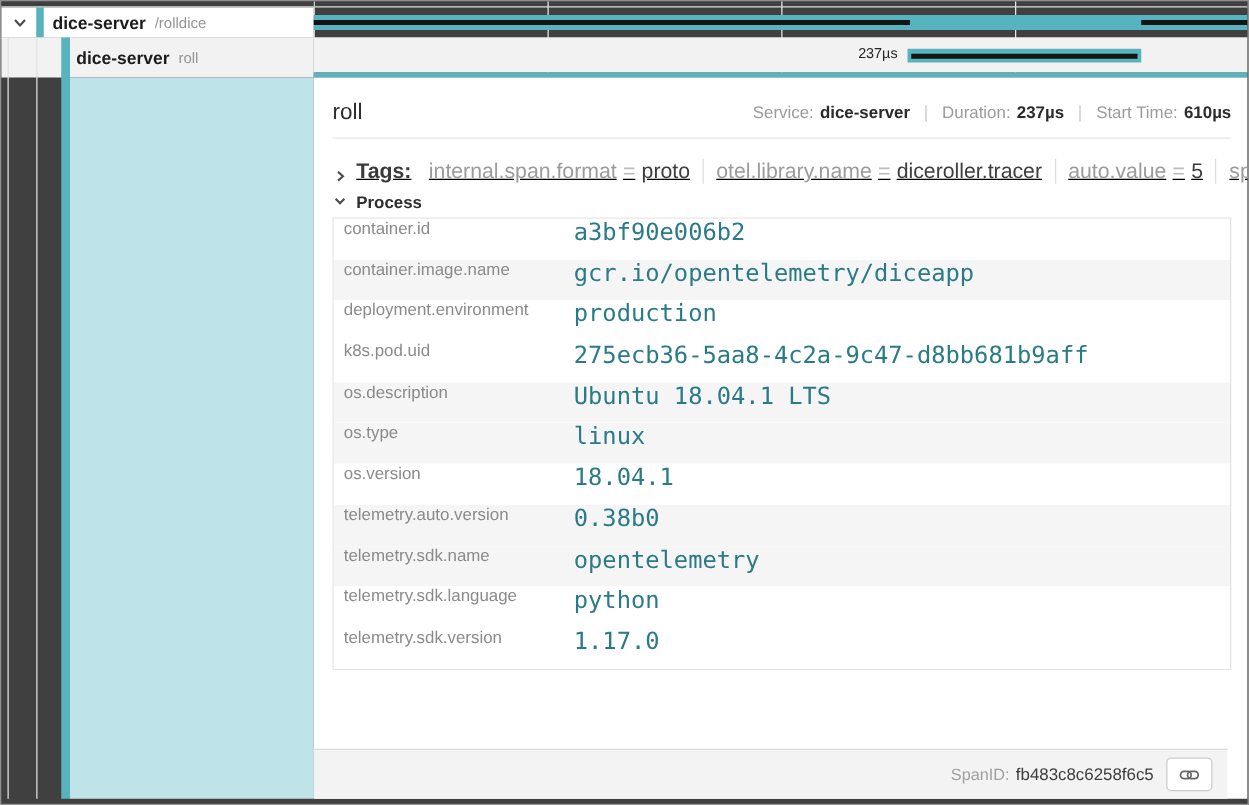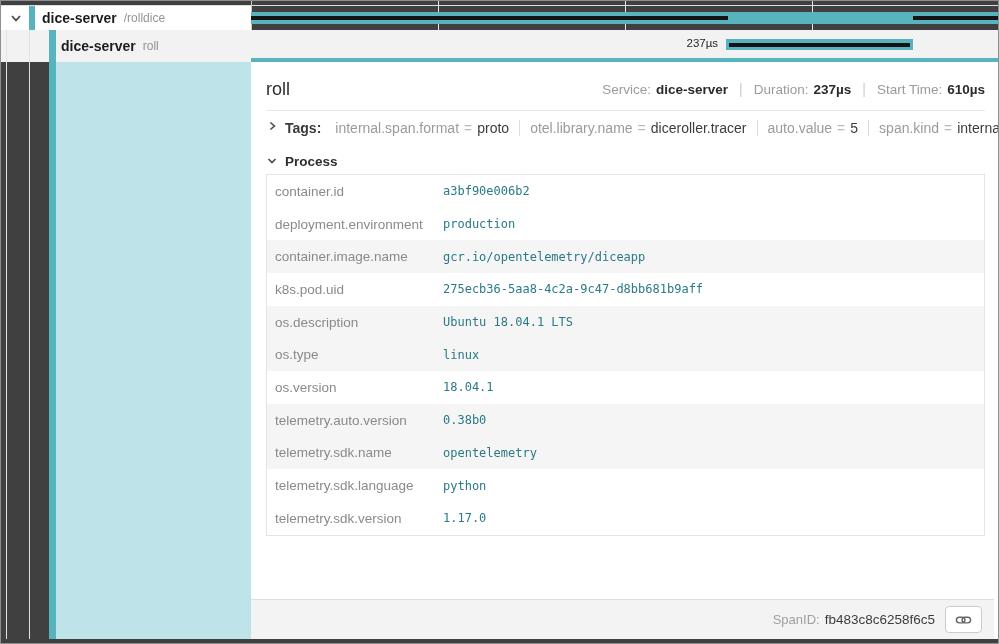--- a/index.html
+++ b/index.html
@@ -46,38 +46,38 @@
   
   .detail-panel { position:absolute; left:250px; top:61px; width:747px; height:577px; background:#fff; z-index:2; }
   .dp-header { position:absolute; left:15px; right:13px; top:14px; height:26px; display:flex; align-items:center; }
   .dp-title { font-size:18px; color:#2e2e2e; }
   .dp-meta { margin-left:auto; font-size:13.5px; color:#9b9b9b; display:flex; align-items:center; white-space:nowrap; }
   .dp-meta b { color:#2b2b2b; margin-left:5px; }
   .dp-meta .pipe { color:#ccc; margin:0 11px; font-size:14px; }
   .dp-divider { position:absolute; left:15px; right:13px; top:48px; height:1px; background:#e8e8e8; }
 
   .tags-row { position:absolute; left:15px; right:13px; top:58px; height:27px;
-              display:flex; align-items:flex-start; font-size:14px; cursor:pointer; white-space:nowrap; }
+              display:flex; align-items:flex-end; font-size:17px; cursor:pointer; white-space:nowrap;text-decoration:underline; }
   .tags-label { font-weight:bold; color:#3a3a3a; margin:0 4px 0 7px; }
   .tag-item { display:flex; align-items:center; padding:0 10px; }
   .tag-item:not(:last-child) { border-right:1px solid #ddd; }
   .tag-key { color:#9b9b9b; }
   .tag-eq { color:#bbb; margin:0 5px; }
   .tag-val { color:#3d3d3d; }
 
   .proc-header { position:absolute; left:15px; top:90px; height:18px; display:flex; align-items:center; cursor:pointer; }
   .proc-label { font-weight:bold; font-size:13.5px; color:#2e2e2e; margin-left:7px; }
 
   .kv-table { position:absolute; left:15px; top:112px; width:719px; border:1px solid #e3e3e3; background:#fff; }
-  .kv-row { display:flex; align-items:center; height:32.7px; background:#fff; }
+  .kv-row { display:flex; height:32.7px; background:#fff;gap:16px; }
   .kv-row.alt { background:#f5f5f5; }
   .kv-key { flex:none; width:176px; padding-left:8px; font-size:13.5px; color:#8a8a8a; }
-  .kv-val { font-family:"DejaVu Sans Mono", monospace; font-size:12px; color:var(--value-teal); white-space:nowrap; }
-
-  .dp-footer { position:absolute; left:0; right:4px; bottom:0; height:40px; background:#f3f3f3;
+  .kv-val { font-family:"DejaVu Sans Mono", monospace; font-size:19px; color:var(--value-teal); white-space:nowrap; }
+
+  .dp-footer { position:absolute; left:0; right:16px; bottom:0; height:40px; background:#f3f3f3;
                border-top:1px solid #ddd; display:flex; align-items:center; justify-content:flex-end;
                padding-right:12px; }
   .spanid-label { font-size:13px; color:#a0a0a0; }
   .spanid-value { font-size:13.5px; color:#3d3d3d; margin-left:5px; }
   .link-btn { margin-left:10px; width:37px; height:27px; border:1px solid #ccc; border-radius:4px;
               background:#fff; display:flex; align-items:center; justify-content:center; cursor:pointer; }
 
   .chev { flex:none; display:block; }
 </style>
 </head>
@@ -179,28 +179,28 @@
       <span class="proc-label">Process</span>
     </div>
 
     <div class="kv-table">
 
         <div class="kv-row">
           <span class="kv-key">container.id</span>
           <span class="kv-val">a3bf90e006b2</span>
         </div>
 
+        <div class="kv-row alt">
+          <span class="kv-key">container.image.name</span>
+          <span class="kv-val">gcr.io/opentelemetry/diceapp</span>
+        </div>
+
         <div class="kv-row">
           <span class="kv-key">deployment.environment</span>
           <span class="kv-val">production</span>
-        </div>
-
-        <div class="kv-row alt">
-          <span class="kv-key">container.image.name</span>
-          <span class="kv-val">gcr.io/opentelemetry/diceapp</span>
         </div>
 
 
         <div class="kv-row">
           <span class="kv-key">k8s.pod.uid</span>
           <span class="kv-val">275ecb36-5aa8-4c2a-9c47-d8bb681b9aff</span>
         </div>
 
         <div class="kv-row alt">
           <span class="kv-key">os.description</span>

